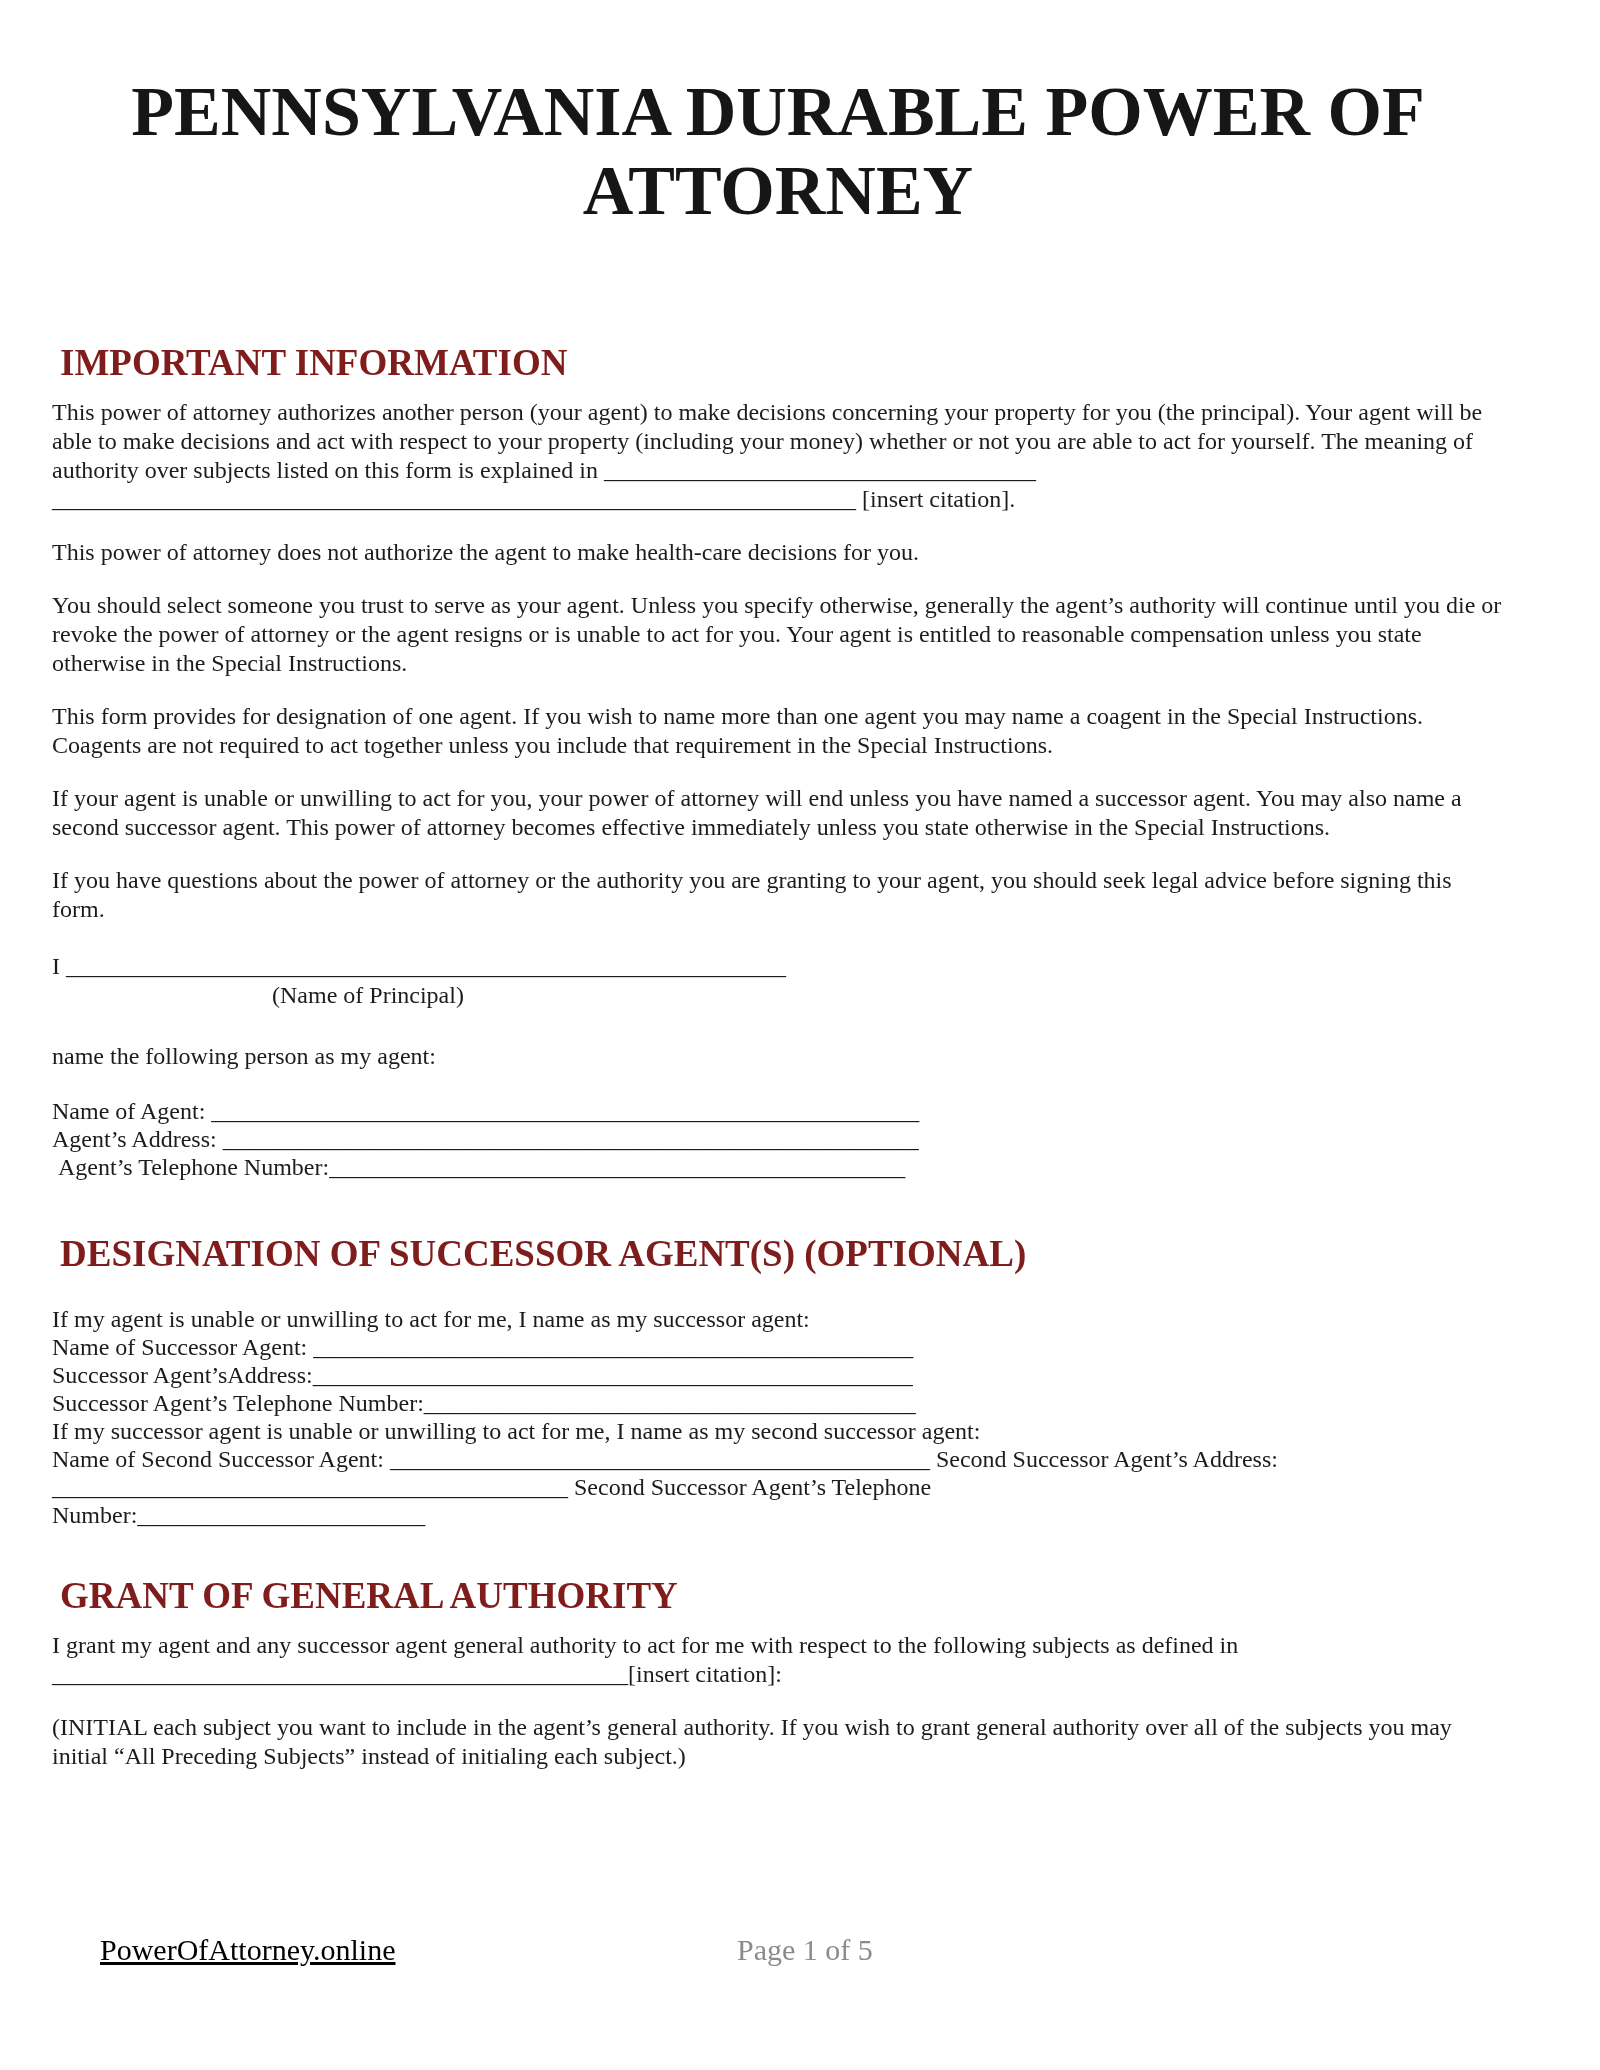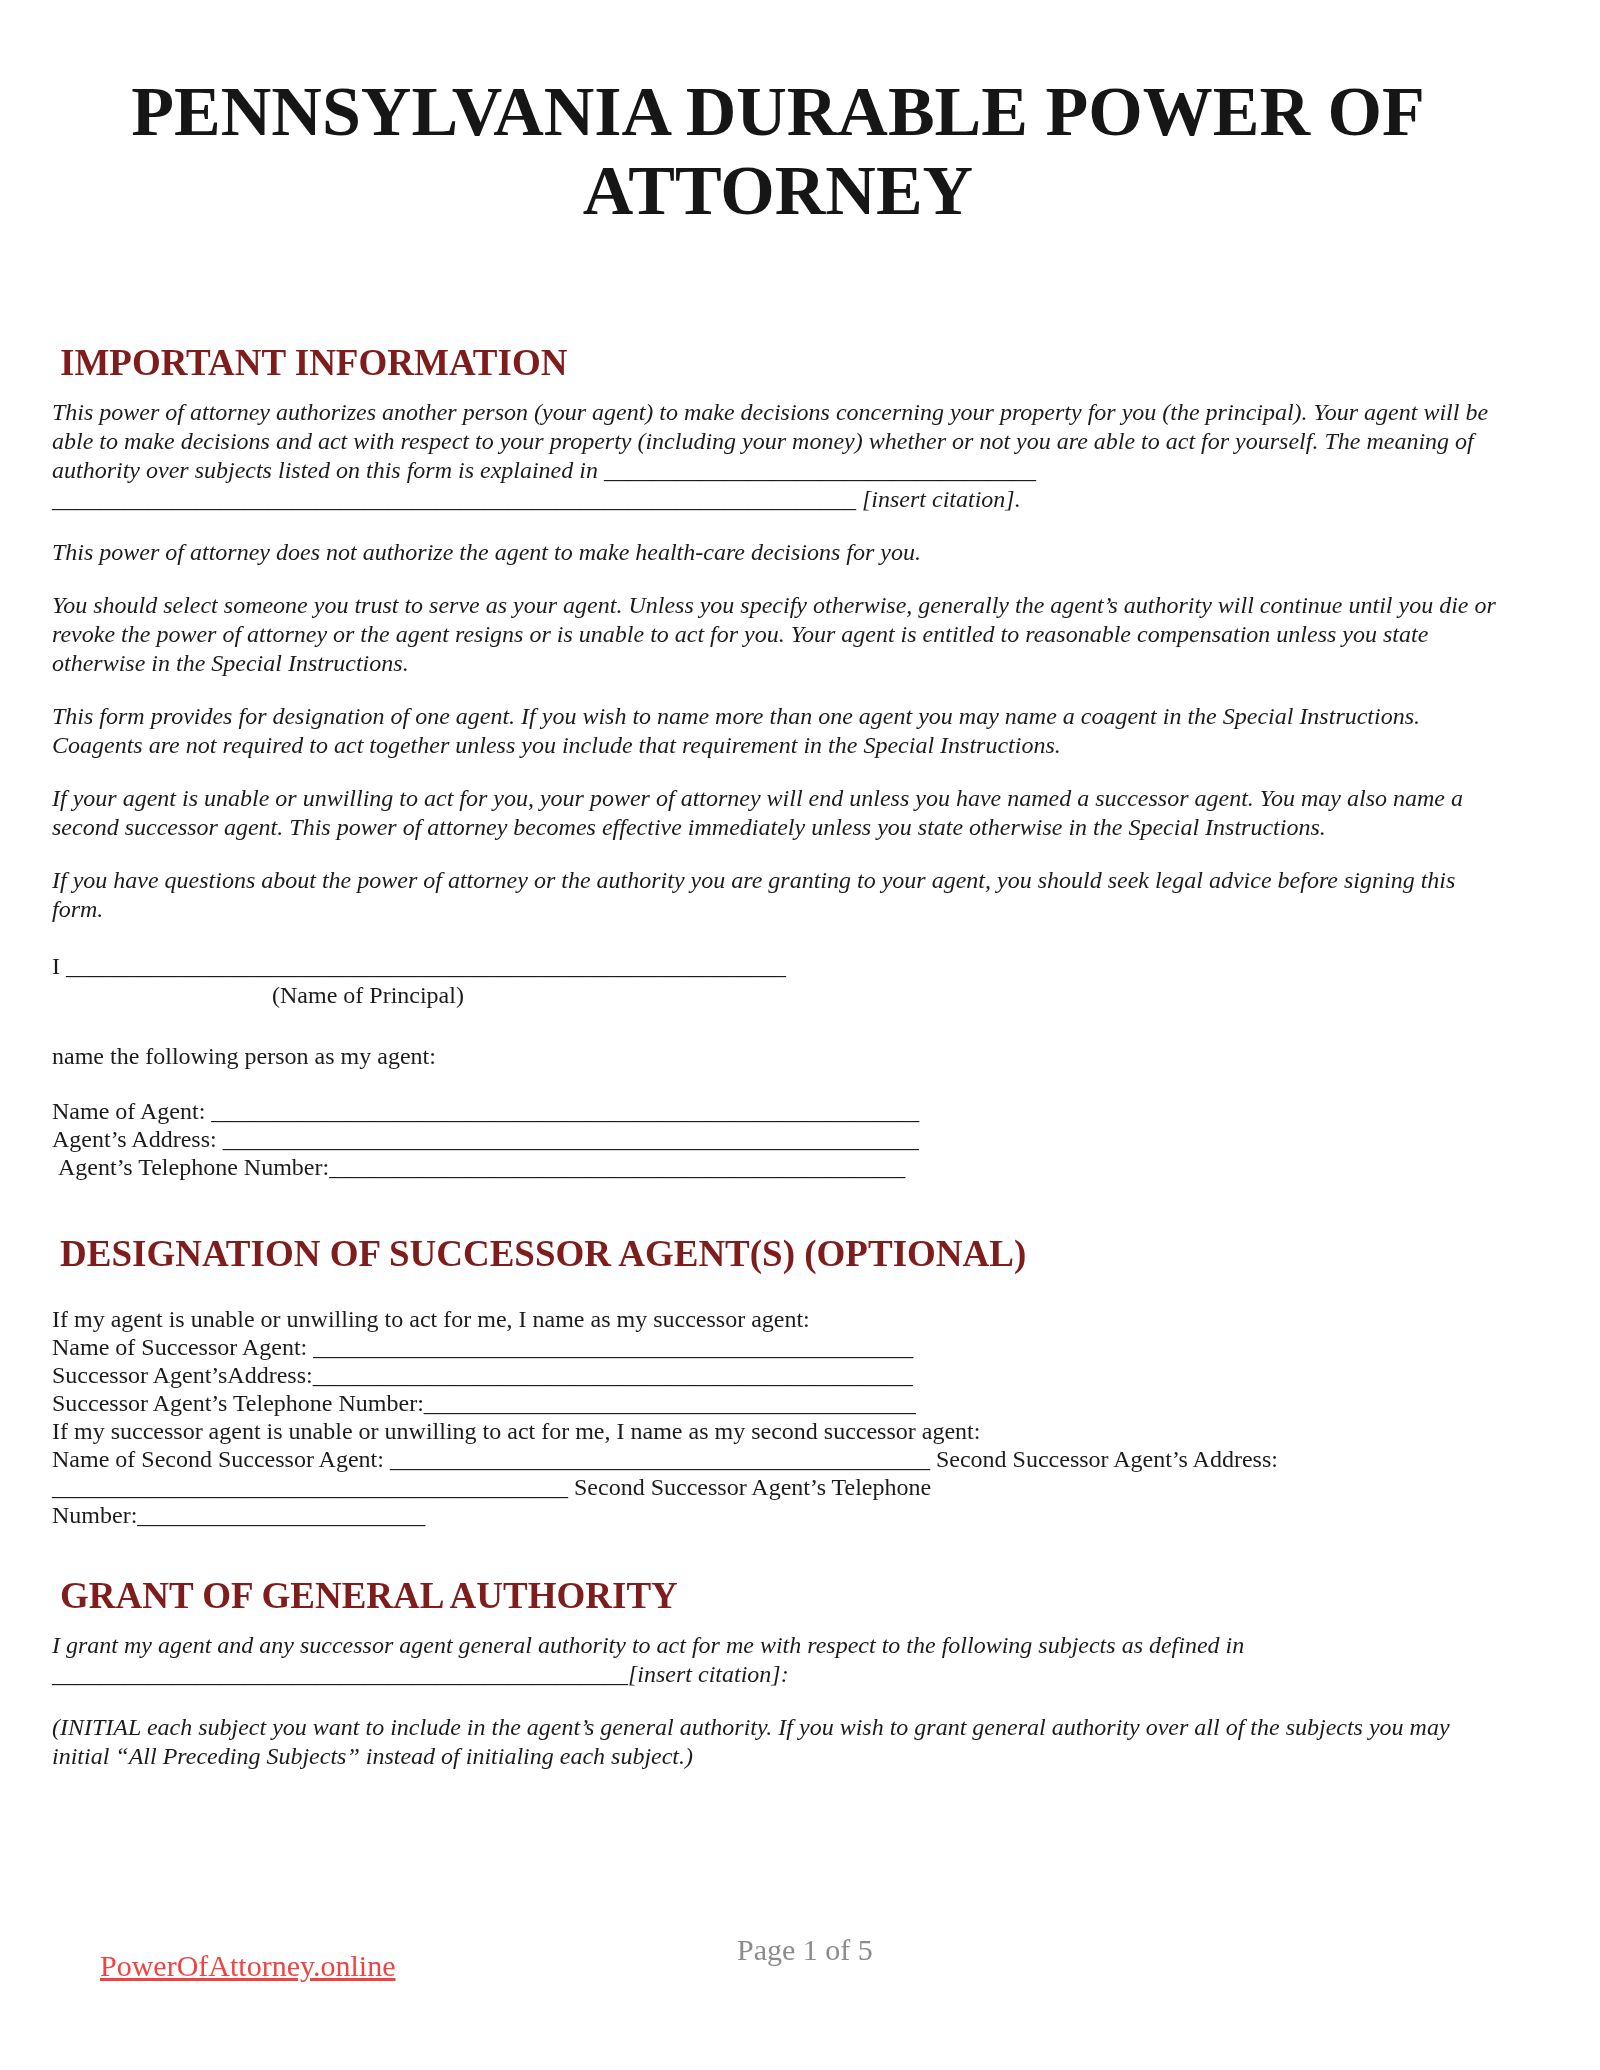--- a/index.html
+++ b/index.html
@@ -35,21 +35,20 @@
   }
   .mt-important   { margin-top: 114px; }
   .mt-agent       { margin-top: 62px; }
   .mt-successor   { margin-top: 54px; }
   .mt-grant       { margin-top: 48px; }
 
   .para {
     margin: 24px 0 0 0;
     font-size: 24px;
     line-height: 29px;
-    font-style: italic;
   }
   .para.first { margin-top: 16px; }
 
   .line {
     font-size: 24px;
     line-height: 28px;
     white-space: nowrap;
   }
   .principal-line {
     margin-top: 28px;
@@ -73,24 +72,23 @@
     width: 1404px;
     height: 40px;
     font-size: 30px;
     line-height: 34px;
     color: #8b8b8b;
   }
   .site-link {
     position: absolute;
     left: 0;
     top: 0;
-    color: #ef4444;
+    color: #000000;
     text-decoration: underline;
     cursor: pointer;
-    margin-top: 16px;
   }
   .page-number {
     position: absolute;
     left: 637px;
     top: 0;
     color: #8b8b8b;
   }
 </style>
 </head>
 <body>

